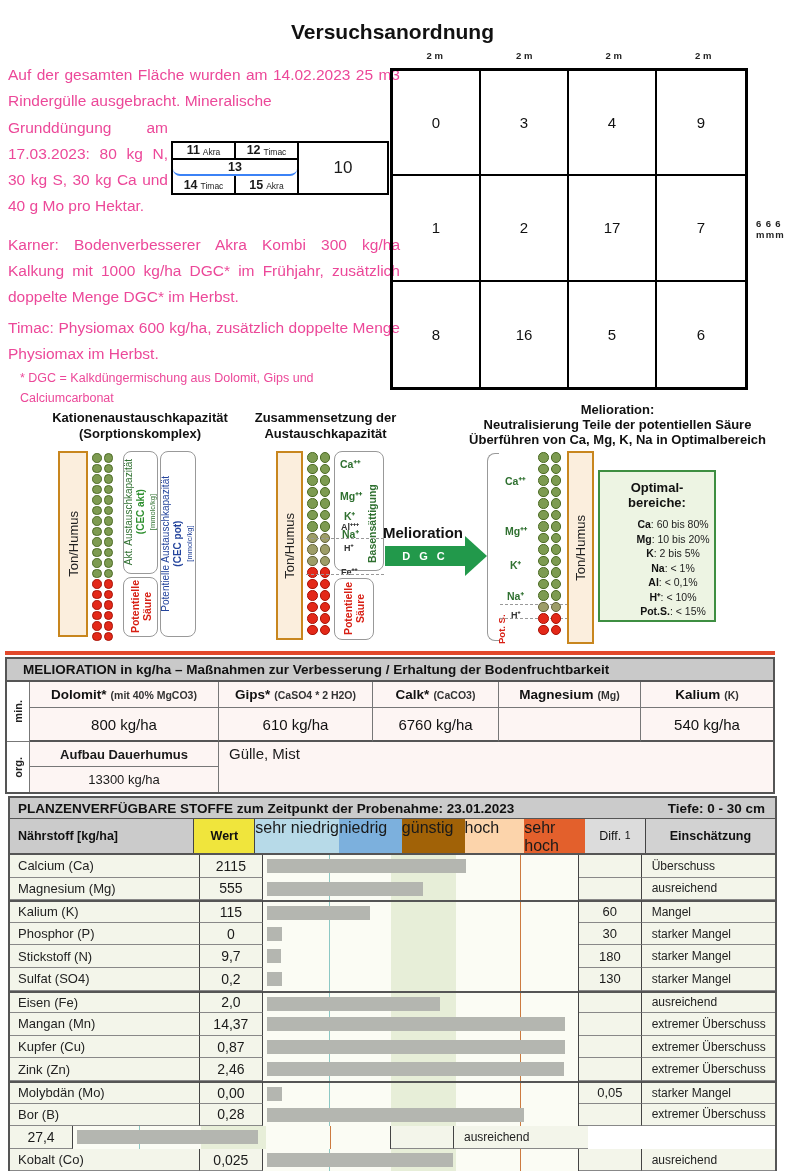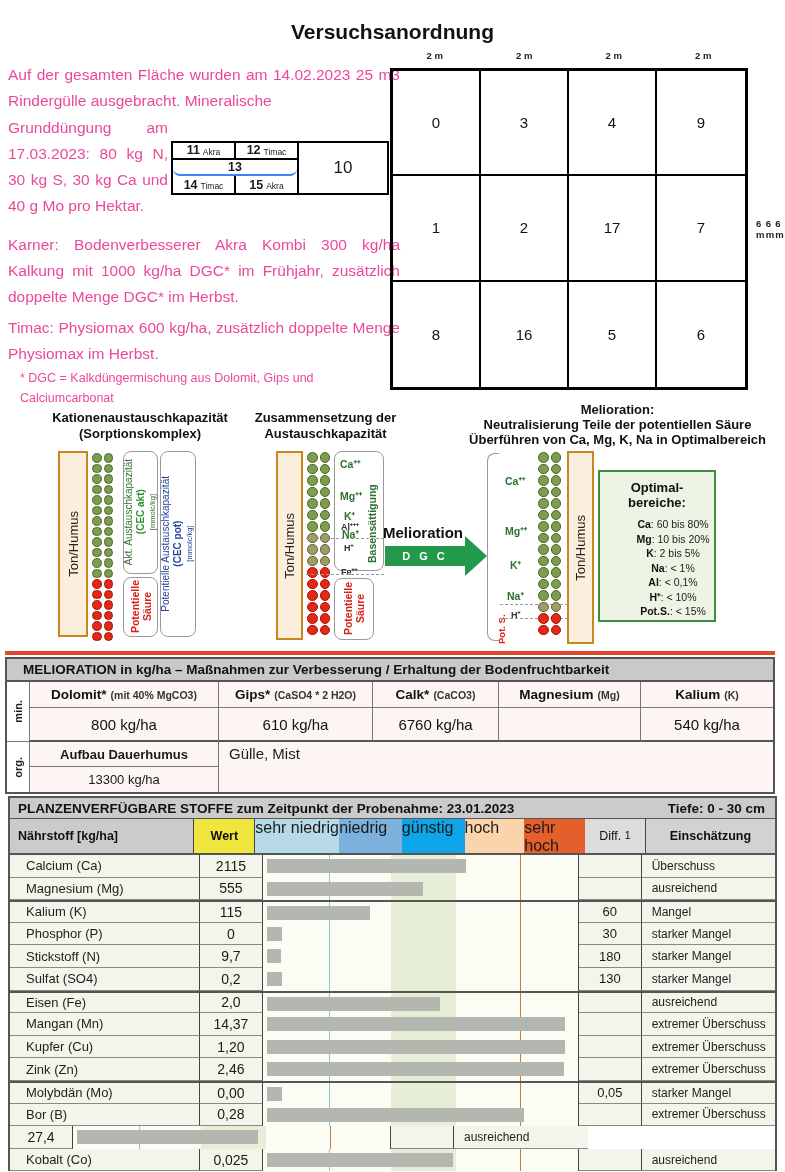--- a/index.html
+++ b/index.html
@@ -107,27 +107,27 @@
          display:flex;align-items:center;justify-content:space-between;padding:0 10px 0 8px;font-size:13.5px;font-weight:bold;color:#111;}
   .ncolhead{left:8px;top:819px;width:769px;height:36px;border:2px solid #555;border-top:none;box-sizing:border-box;display:flex;}
   .ncolhead > div{box-sizing:border-box;border-right:1.5px solid #444;display:flex;align-items:center;justify-content:center;
                   text-align:center;font-size:12.5px;line-height:14px;color:#111;}
   .nc-name{width:191px;background:#cbcbcb;justify-content:flex-start !important;padding-left:8px;font-weight:bold;font-size:13.5px;}
   .nc-wert{width:63px;background:#f0e53c;font-weight:bold;font-size:13.5px;}
   .nc-diff{width:63px;background:#dcdcdc;font-size:12px;}
   .nc-eins{width:134px;background:#d2d2d2;font-weight:bold;font-size:13.5px;border-right:none !important;}
   .sc0{width:87px;background:#b7dae8;}
   .sc1{width:65px;background:#7cb0dd;}
-  .sc2{width:65px;background:#0ea5e9;}
+  .sc2{width:65px;background:#a16207;}
   .sc3{width:62px;background:#fcd4ab;}
   .sc4{width:63px;background:#e3602c;}
   .nbody{left:8px;top:855px;width:769px;border-left:2px solid #555;border-right:2px solid #555;box-sizing:border-box;}
   .nrow{display:flex;height:22.6px;box-sizing:border-box;}
   .nrow > div{box-sizing:border-box;display:flex;align-items:center;}
-  .n-label{width:191px;background:#f3f5ea;border-right:1.5px solid #444;border-bottom:1px solid #888;padding-left:16px;font-size:13px;color:#222;}
+  .n-label{width:191px;background:#f3f5ea;border-right:1.5px solid #444;border-bottom:1px solid #888;padding-left:8px;font-size:13px;color:#222;}
   .n-wert{width:63px;background:#f3f5ea;border-right:1.5px solid #444;border-bottom:1px solid #888;justify-content:center;font-size:14px;}
   .n-chart{width:318px;background:#fbfcf4;border-right:1.5px solid #444;position:relative;overflow:hidden;}
   .n-diff{width:63px;background:#f3f5ea;border-right:1.5px solid #444;border-bottom:1px solid #888;justify-content:center;font-size:13px;}
   .n-eins{width:134px;background:#f3f5ea;border-bottom:1px solid #888;padding-left:10px;font-size:12px;color:#222;}
   .nrow.gstart > div{border-top:2.5px solid #555;}
   .band{position:absolute;left:128px;top:0;width:65px;height:100%;background:#e7eed8;}
   .gl1{position:absolute;left:66px;top:0;width:1px;height:100%;background:#8cc8c4;}
   .gl2{position:absolute;left:257px;top:0;width:1px;height:100%;background:#cc7a3f;}
   .nbar{position:absolute;left:4px;top:4px;height:14px;background:#b4b6b0;}
 </style>
@@ -632,21 +632,21 @@
           <div class="band"></div>
           <div class="gl1"></div>
           <div class="gl2"></div>
           <div class="nbar" style="width: 298px;"></div>
         </div>
         <div class="n-diff"></div>
         <div class="n-eins">extremer Überschuss</div>
       </div>
       <div class="nrow">
         <div class="n-label">Kupfer (Cu)</div>
-        <div class="n-wert">1,20</div>
+        <div class="n-wert">0,87</div>
         <div class="n-chart">
           <div class="band"></div>
           <div class="gl1"></div>
           <div class="gl2"></div>
           <div class="nbar" style="width: 298px;"></div>
         </div>
         <div class="n-diff"></div>
         <div class="n-eins">extremer Überschuss</div>
       </div>
       <div class="nrow">

